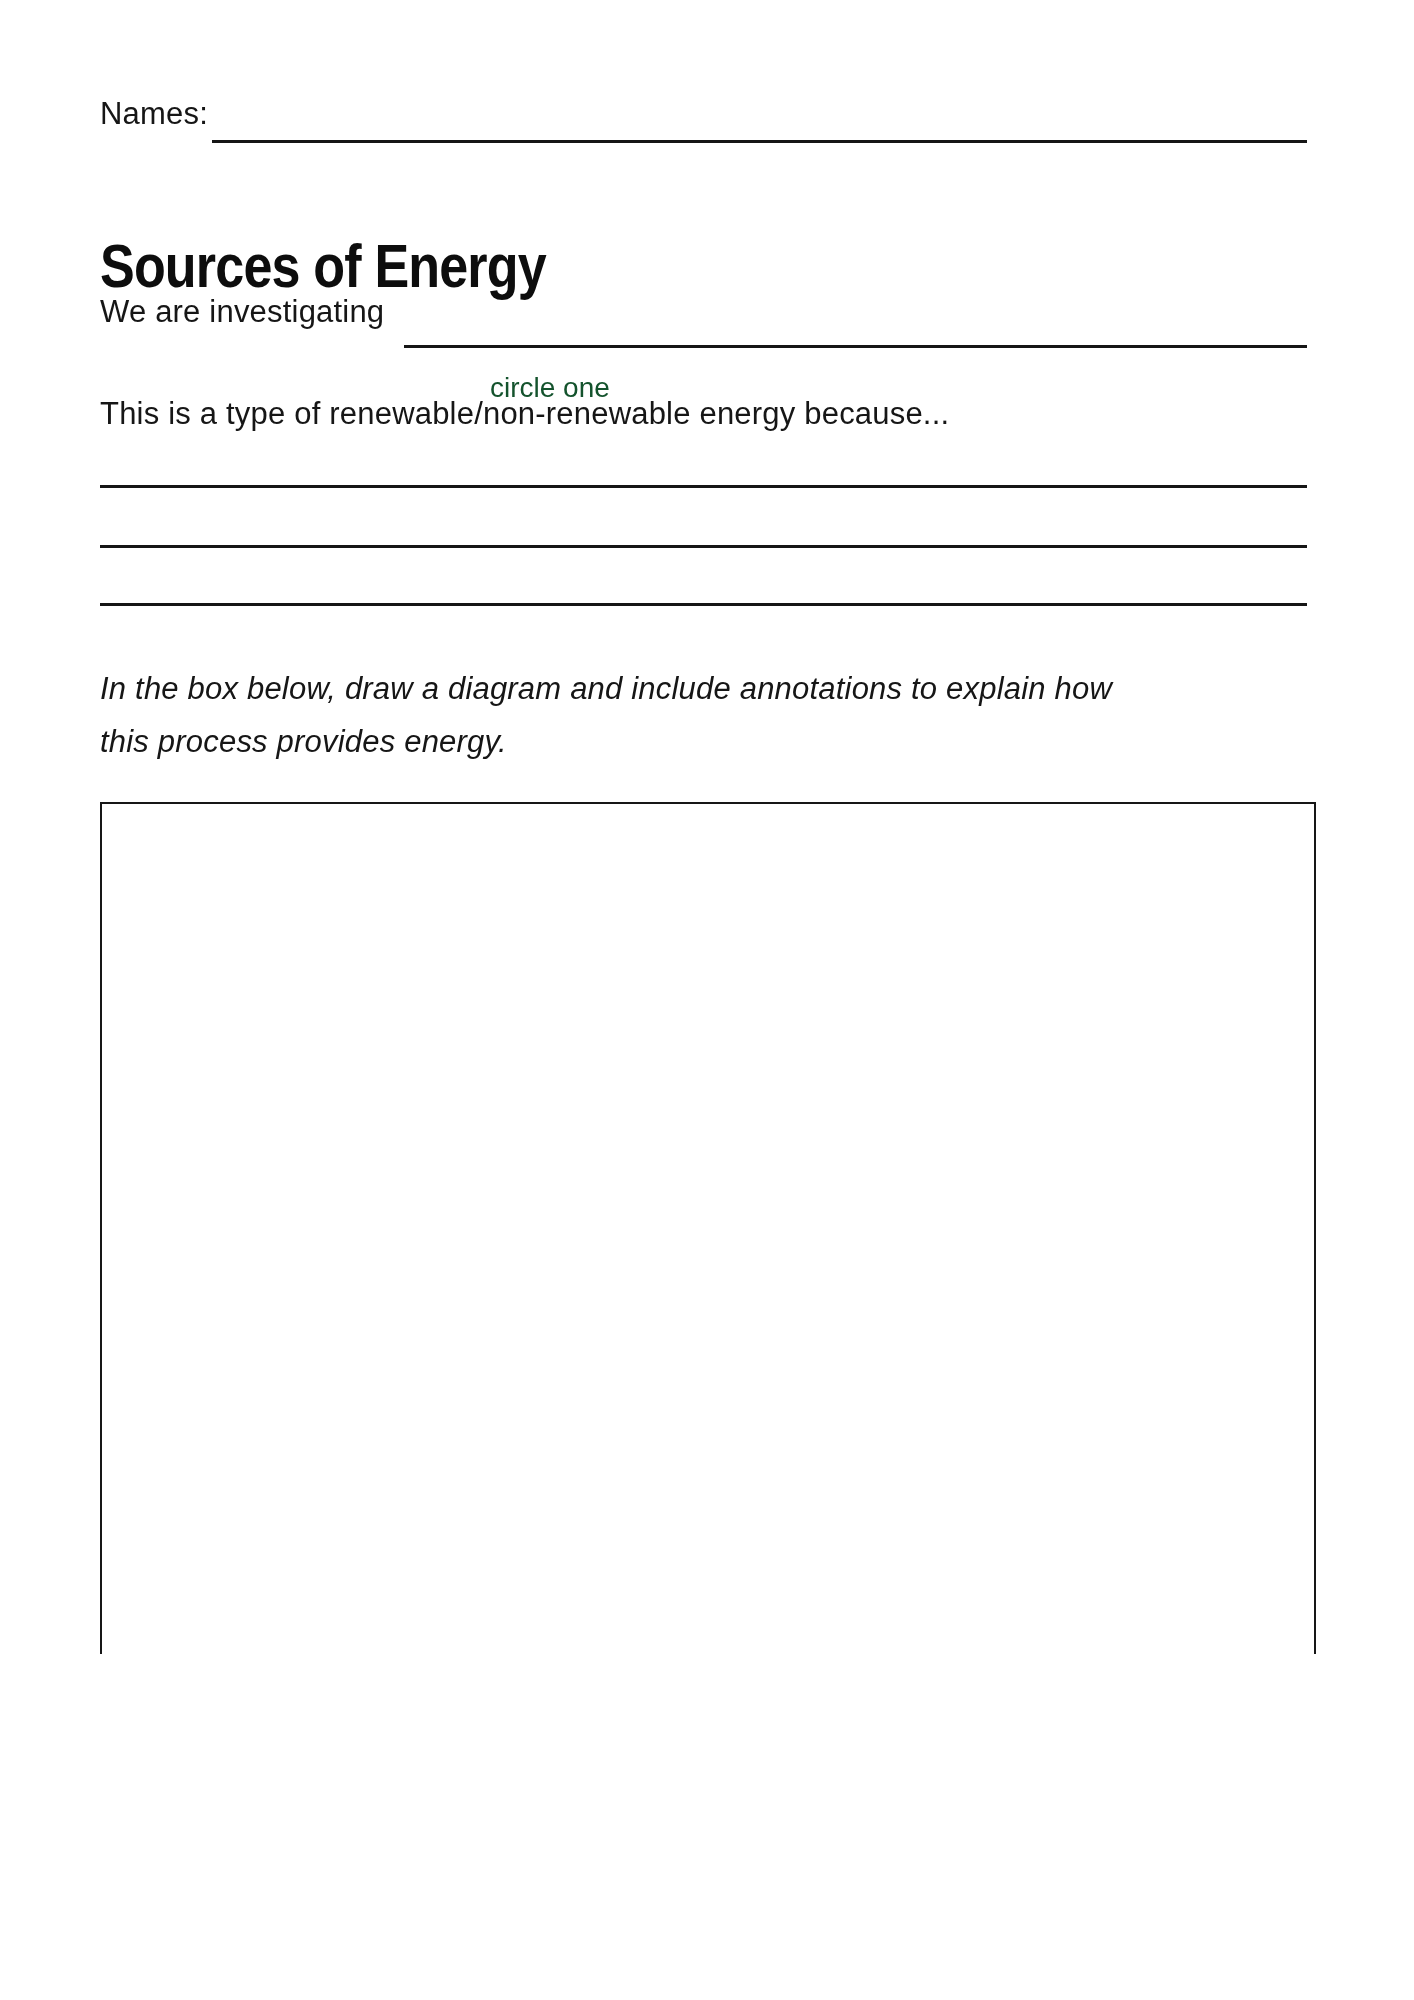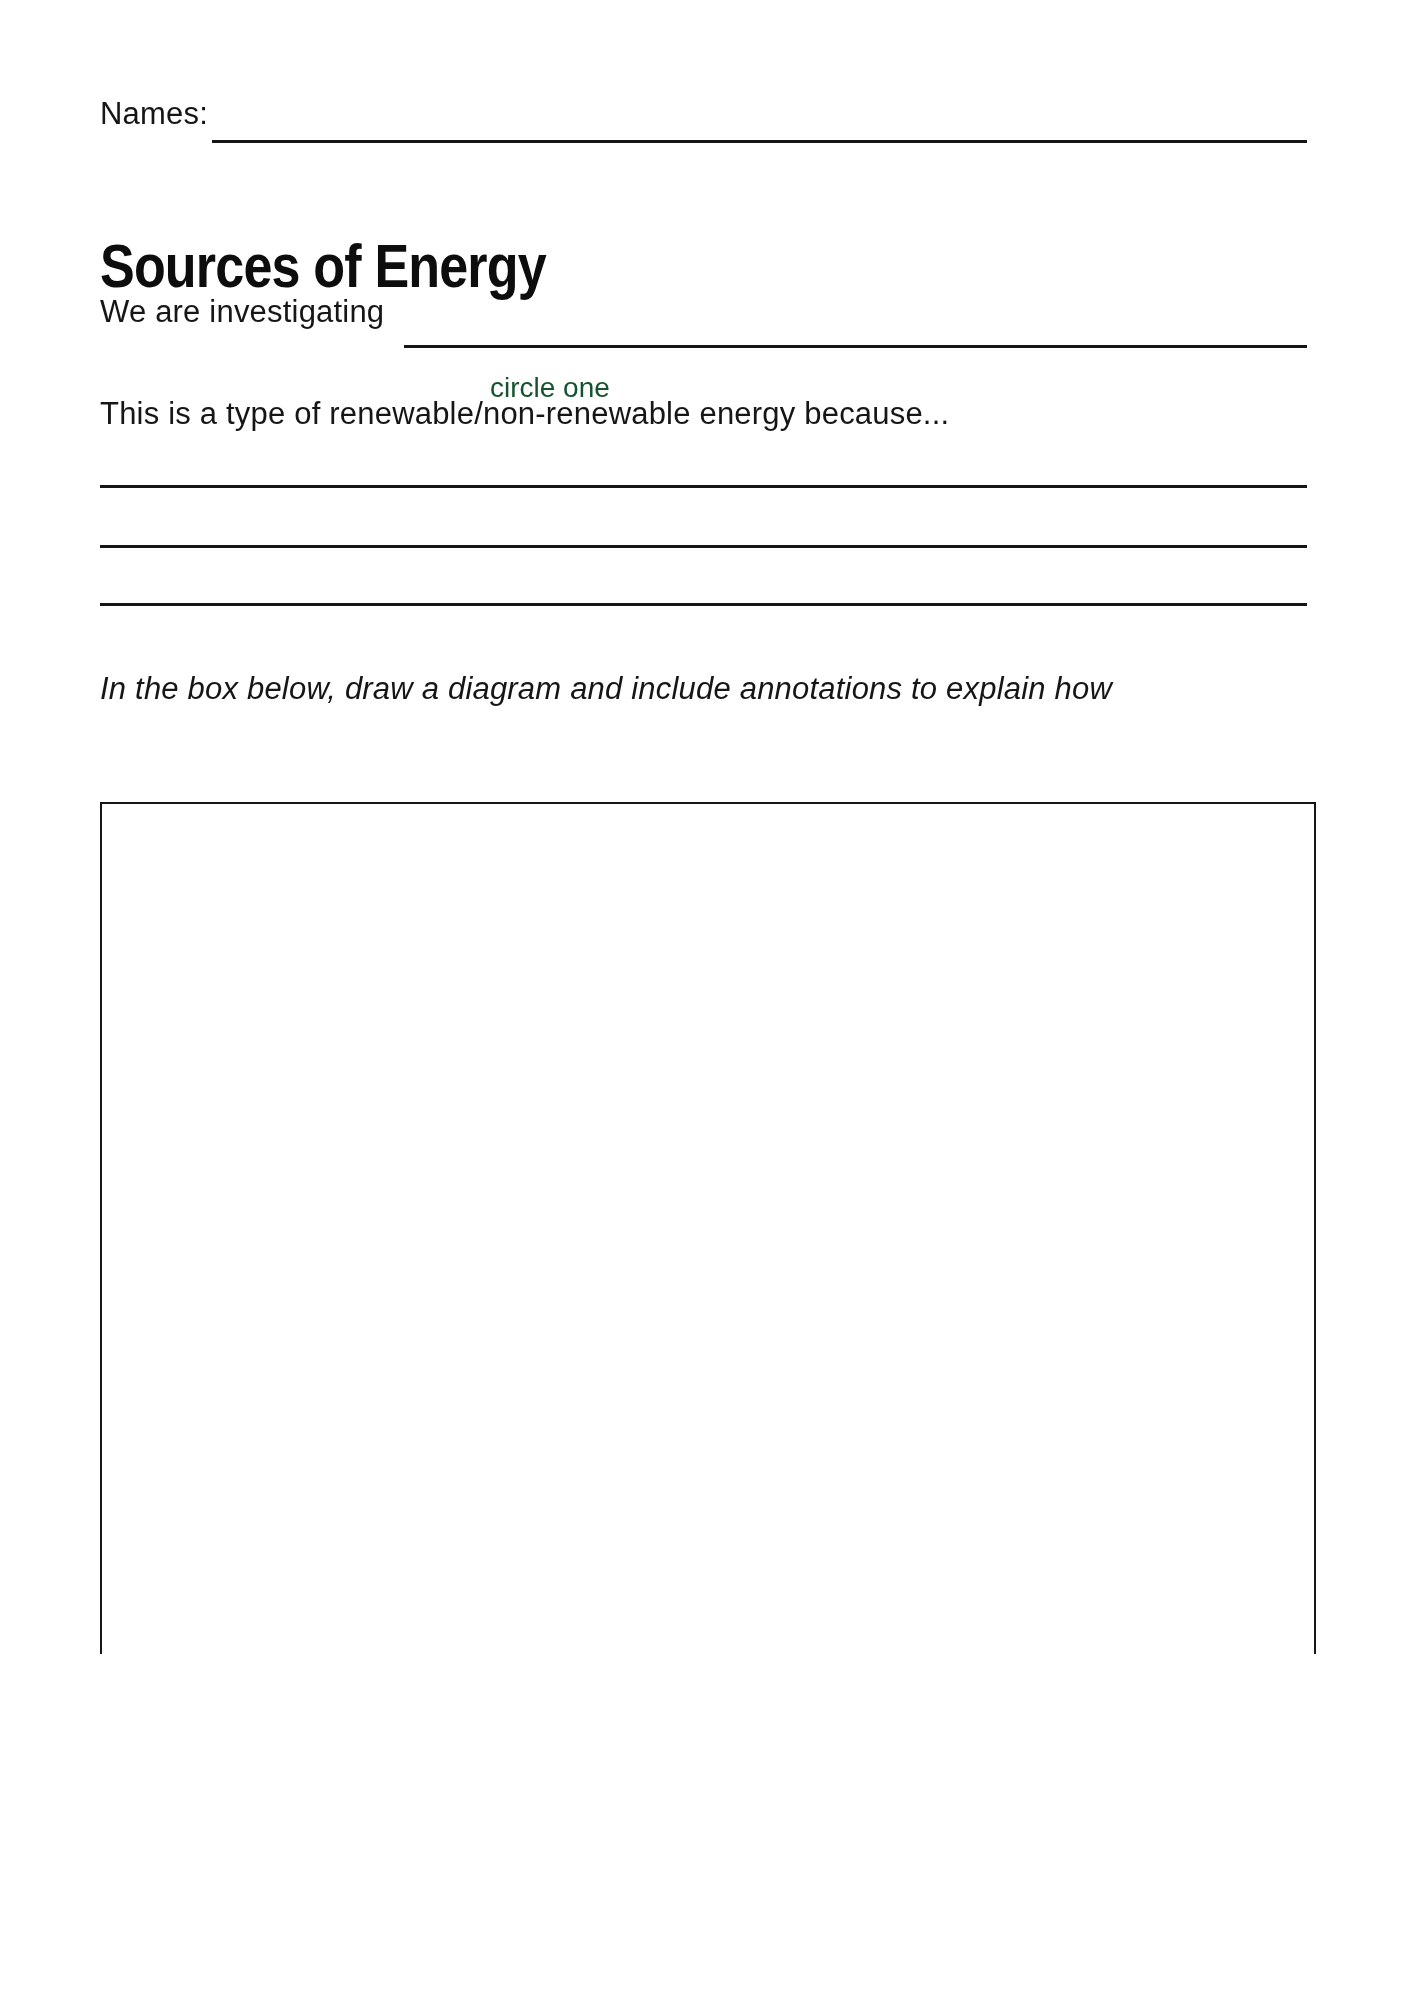--- a/index.html
+++ b/index.html
@@ -81,20 +81,21 @@
   <span class="abs circle-one">circle one</span>
 
   <span class="abs body-text sentence">This is a type of renewable/non-renewable energy because...</span>
 
   <div class="blank reason-line-1"></div>
   <div class="blank reason-line-2"></div>
   <div class="blank reason-line-3"></div>
 
   <div class="abs body-text instruction">
     <div>In the box below, draw a diagram and include annotations to explain how</div>
+    <div>this process provides energy.</div>
   </div>
 
   <div class="abs drawing-box"></div>
 
   <svg class="abs qr" id="qr-svg" viewBox="0 0 25 25" shape-rendering="crispEdges">
       <rect x="0" y="0" width="25" height="25" fill="#ffffff"></rect>
       <rect x="12" y="0" width="1" height="1" fill="#0d0d0d"></rect>
       <rect x="13" y="0" width="1" height="1" fill="#0d0d0d"></rect>
       <rect x="13" y="1" width="1" height="1" fill="#0d0d0d"></rect>
       <rect x="14" y="1" width="1" height="1" fill="#0d0d0d"></rect>

